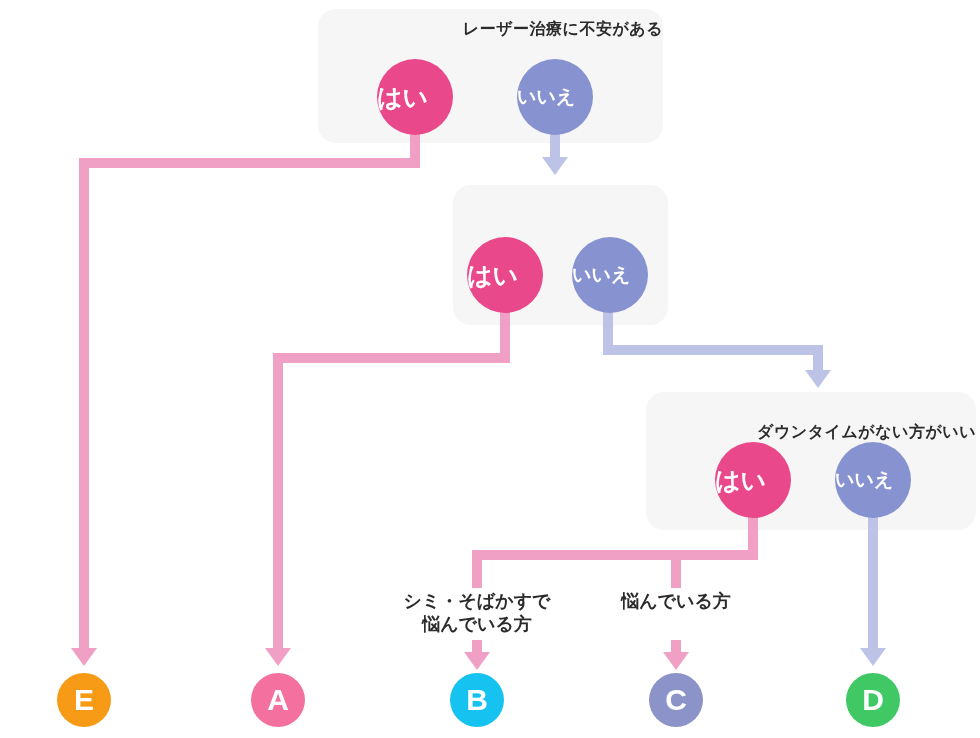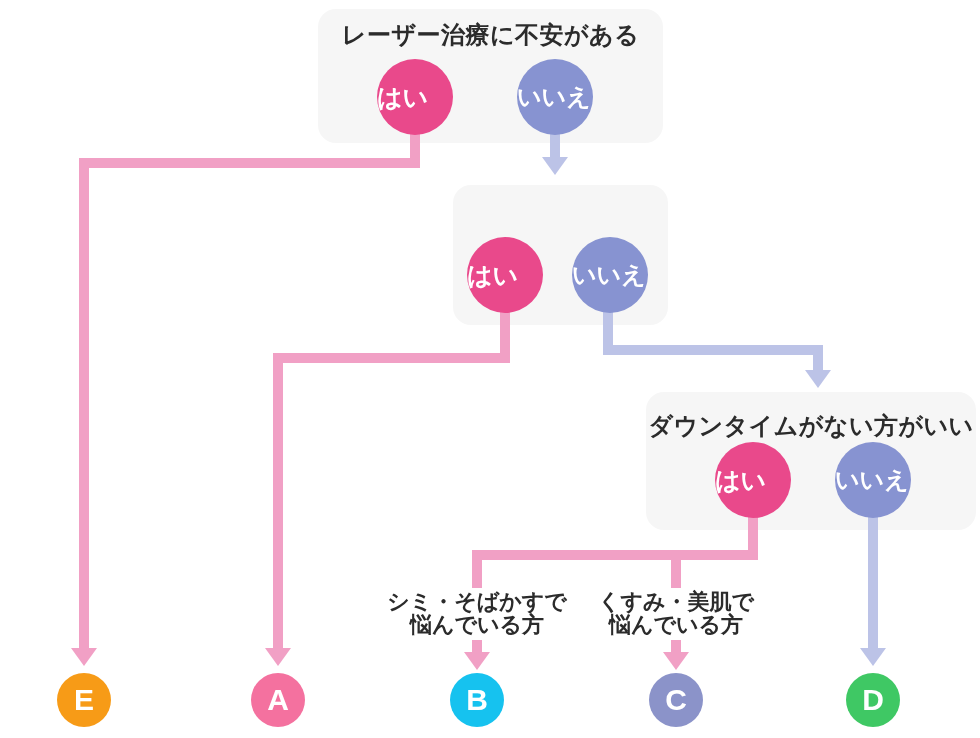--- a/index.html
+++ b/index.html
@@ -2,38 +2,38 @@
 <html style="--box-bg: #f6f6f6; --title-text: #2b2b2b; --circle-text: #ffffff; --yes-circle: #e9498b; --no-circle: #8793d1; --yes-line: #f1a0c5; --no-line: #bcc3e7; --result-e: #f79b17; --result-a: #f4719f; --result-b: #16c2ef; --result-c: #8b93c9; --result-d: #3fc864;"><head>
 <meta charset="utf-8">
 <style>
   html,body { margin:0; padding:0; background:#ffffff; }
   .stage {
     position:relative; width:980px; height:738px; background:#ffffff;
     font-family:"Liberation Sans","DejaVu Sans",sans-serif; overflow:hidden;
   }
   .qbox { position:absolute; background:var(--box-bg,#f6f6f6); border-radius:18px; z-index:1; }
   .qtitle {
-    position:absolute; text-align:center; font-weight:bold; font-size:24px;
+    position:absolute; text-align:right; font-weight:bold; font-size:16px;
     color:var(--title-text,#2b2b2b); z-index:4; letter-spacing:0.5px;
   }
   .qcircle {
     position:absolute; width:76px; height:76px; border-radius:50%;
     display:flex; align-items:center; justify-content:flex-start;
     color:var(--circle-text,#fff); font-weight:bold; z-index:3;
   }
   .qcircle.yes { background:var(--yes-circle,#e9498b); font-size:25px; }
-  .qcircle.no  { background:var(--no-circle,#8793d1);  font-size:24px;font-family:Liberation Mono, monospace; }
+  .qcircle.no  { background:var(--no-circle,#8793d1);  font-size:19px;font-family:Liberation Mono, monospace; }
   .seg { position:absolute; z-index:2; }
   .seg.yes { background:var(--yes-line,#f1a0c5); }
   .seg.no  { background:var(--no-line,#bcc3e7); }
   .head { position:absolute; z-index:2; width:0; height:0;
           border-left:13px solid transparent; border-right:13px solid transparent; }
   .head.yes { border-top:18px solid var(--yes-line,#f1a0c5); }
   .head.no  { border-top:18px solid var(--no-line,#bcc3e7); }
-  .blabel { position:absolute; width:220px; text-align:center; font-size:22px;
+  .blabel { position:absolute; width:220px; text-align:center; font-size:18px;
             line-height:23px; font-weight:600; color:var(--title-text,#2b2b2b); z-index:4; }
   .result {
     position:absolute; width:54px; height:54px; border-radius:50%;
     display:flex; align-items:center; justify-content:center;
     color:var(--circle-text,#fff); font-size:30px; font-weight:600; z-index:3;
   }
   .result.e { background:var(--result-e,#f79b17); }
   .result.a { background:var(--result-a,#f4719f); }
   .result.b { background:var(--result-b,#16c2ef); }
   .result.c { background:var(--result-c,#8b93c9); }
@@ -55,21 +55,21 @@
 
   <div class="qbox" style="left:453px; top:185px; width:215px; height:140px;"></div>
   <div class="qcircle yes" style="left:467px; top:237px;">
     <span>はい</span>
   </div>
   <div class="qcircle no" style="left:572px; top:237px;">
     <span>いいえ</span>
   </div>
 
   <div class="qbox" style="left:646px; top:392px; width:330px; height:138px;"></div>
-  <div class="qtitle" style="left:646px; top:410px; width:330px;">ダウンタイムがない方がいい</div>
+  <div class="qtitle" style="left:646px; top:422px; width:330px;">ダウンタイムがない方がいい</div>
   <div class="qcircle yes" style="left:715px; top:442px;">
     <span>はい</span>
   </div>
   <div class="qcircle no" style="left:835px; top:442px;">
     <span>いいえ</span>
   </div>
 
   <div class="seg yes" style="left:410px; top:125px; width:10px; height:43px;"></div>
   <div class="seg yes" style="left:79px; top:158px; width:341px; height:10px;"></div>
   <div class="seg yes" style="left:79px; top:158px; width:10px; height:490px;"></div>
@@ -91,21 +91,20 @@
   <div class="seg yes" style="left:748px; top:510px; width:10px; height:50px;"></div>
   <div class="seg yes" style="left:472px; top:550px; width:286px; height:10px;"></div>
   <div class="seg yes" style="left:472px; top:550px; width:10px; height:38px;"></div>
   <div class="seg yes" style="left:671px; top:550px; width:10px; height:38px;"></div>
 
   <div class="blabel" style="left:367px; top:590px;">
     <div>シミ・そばかすで</div>
     <div>悩んでいる方</div>
   </div>
   <div class="blabel" style="left:566px; top:590px;">
-    <div>くすみ・美肌で</div>
     <div>悩んでいる方</div>
   </div>
 
   <div class="seg yes" style="left:472px; top:640px; width:10px; height:12px;"></div>
   <div class="head yes" style="left:464px; top:652px;"></div>
   <div class="seg yes" style="left:671px; top:640px; width:10px; height:12px;"></div>
   <div class="head yes" style="left:663px; top:652px;"></div>
 
   <div class="seg no" style="left:868px; top:510px; width:10px; height:138px;"></div>
   <div class="head no" style="left:860px; top:648px;"></div>

